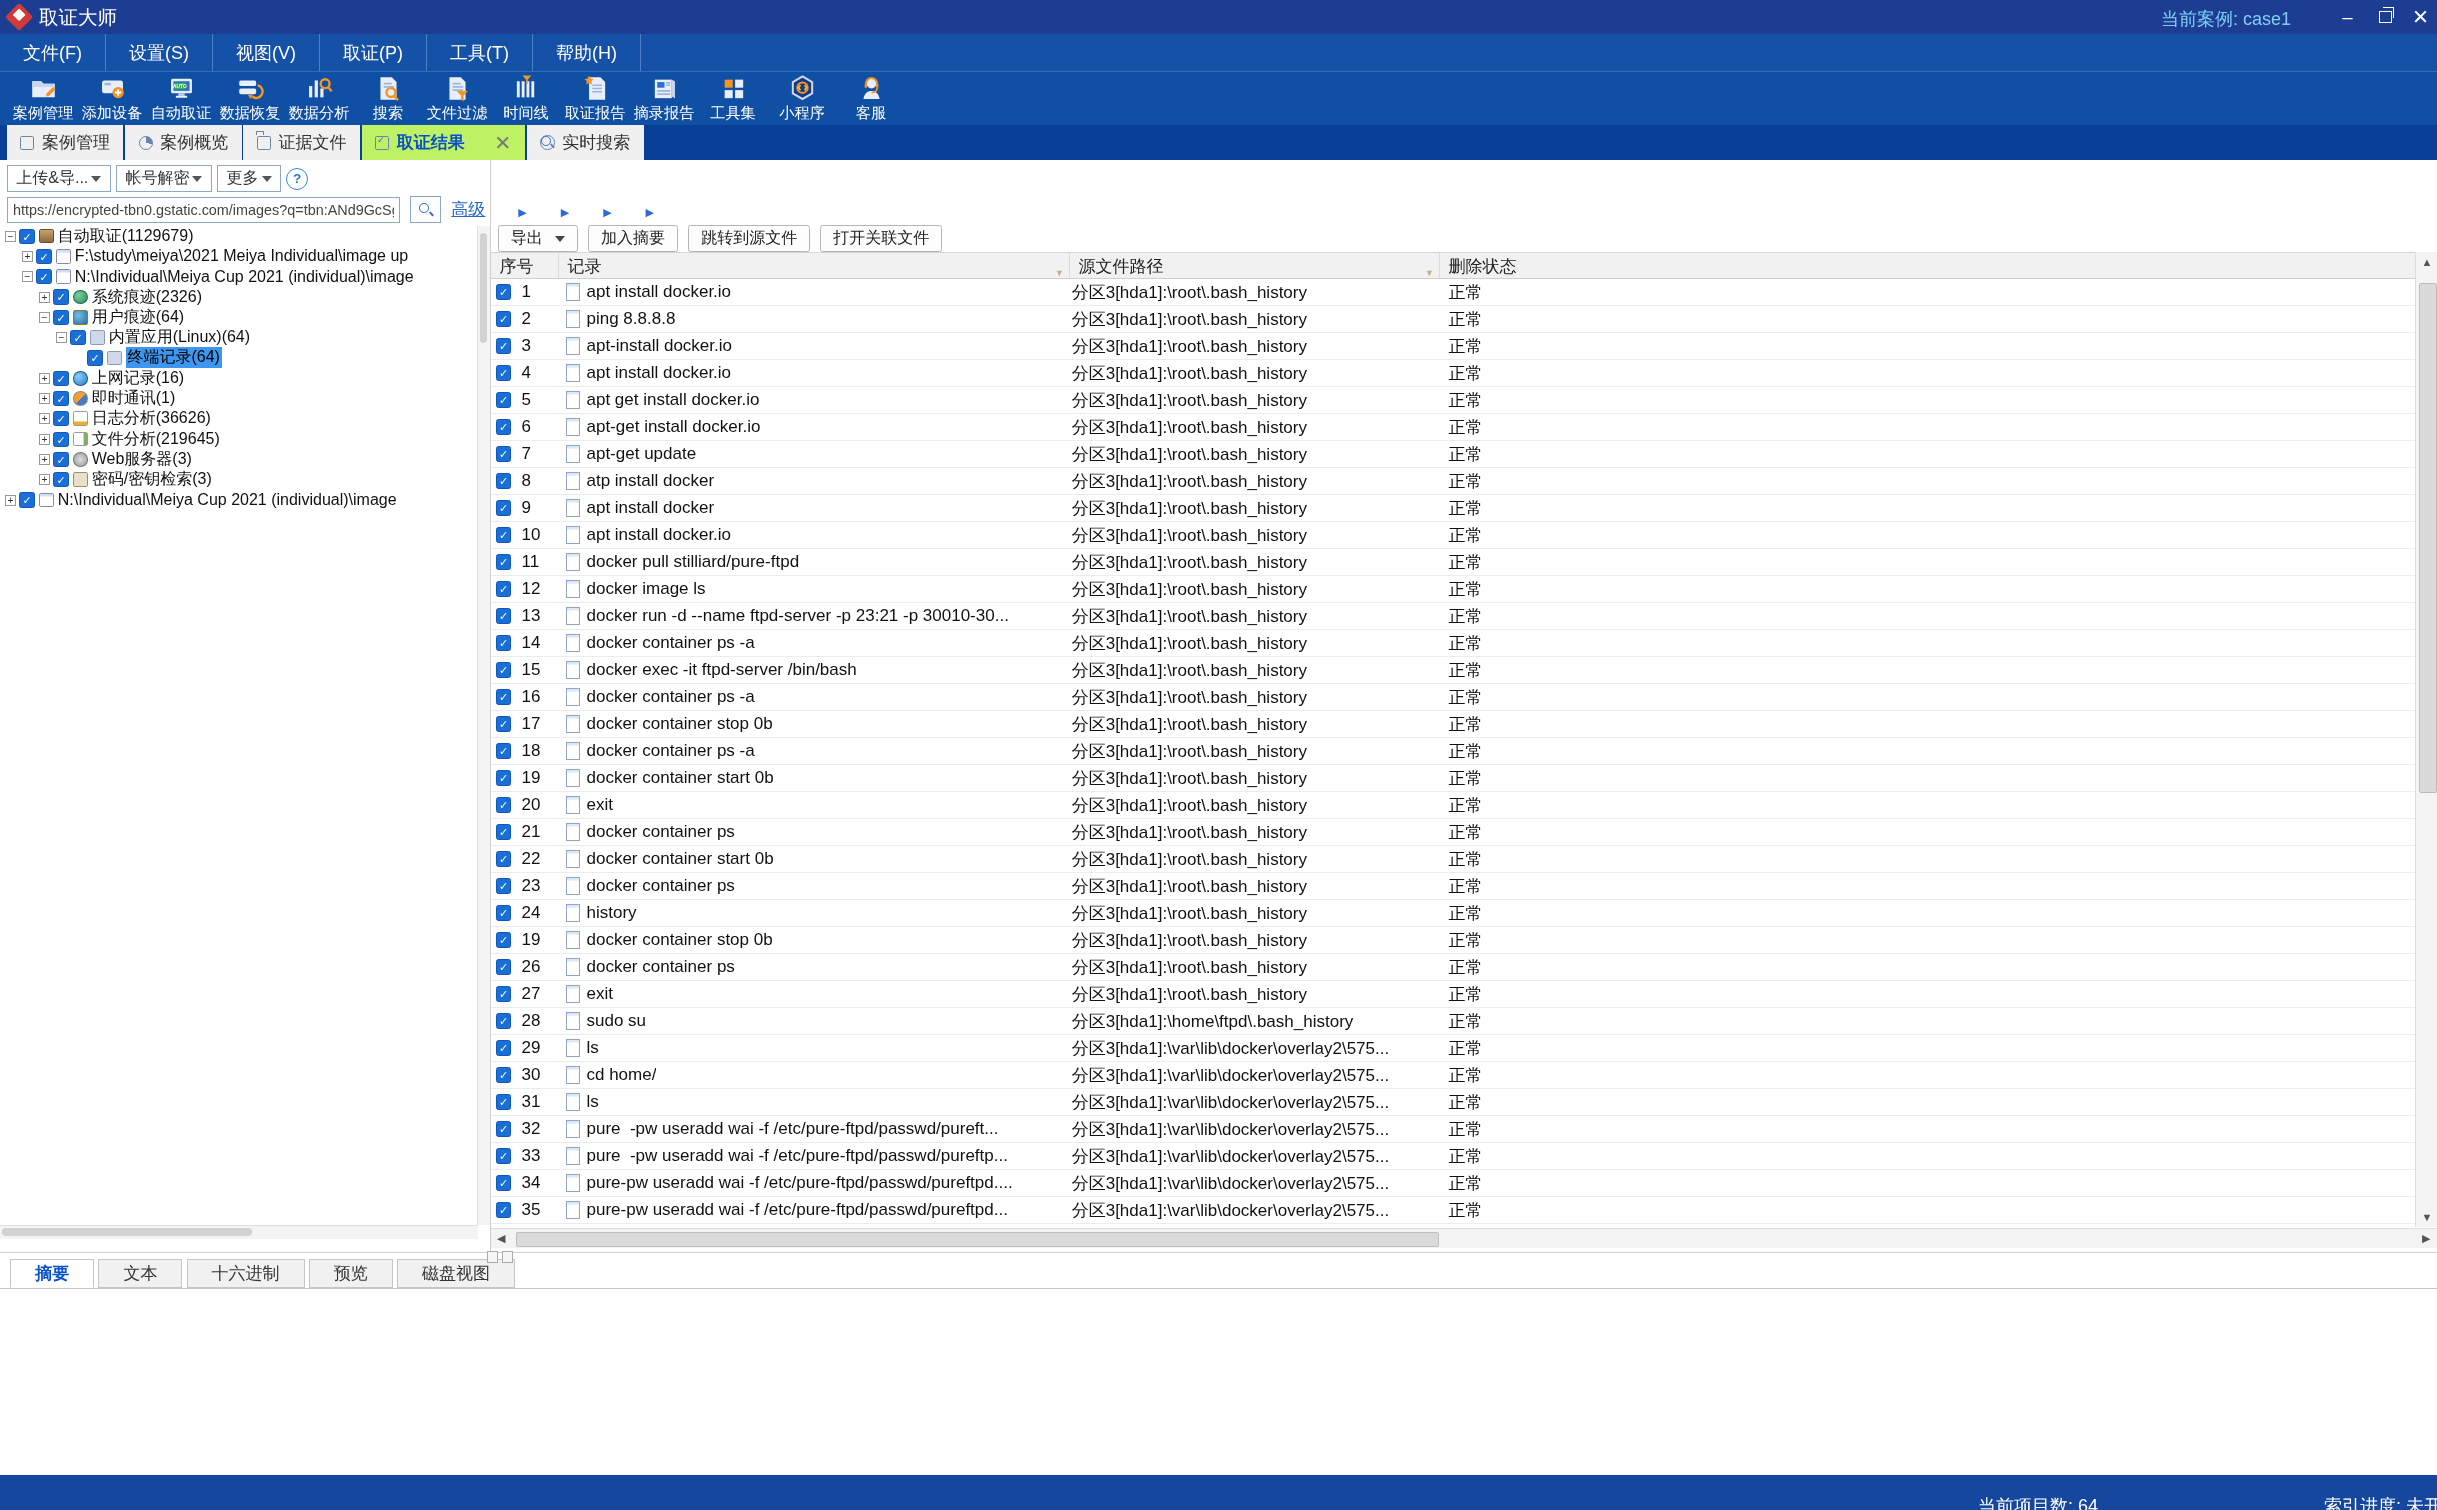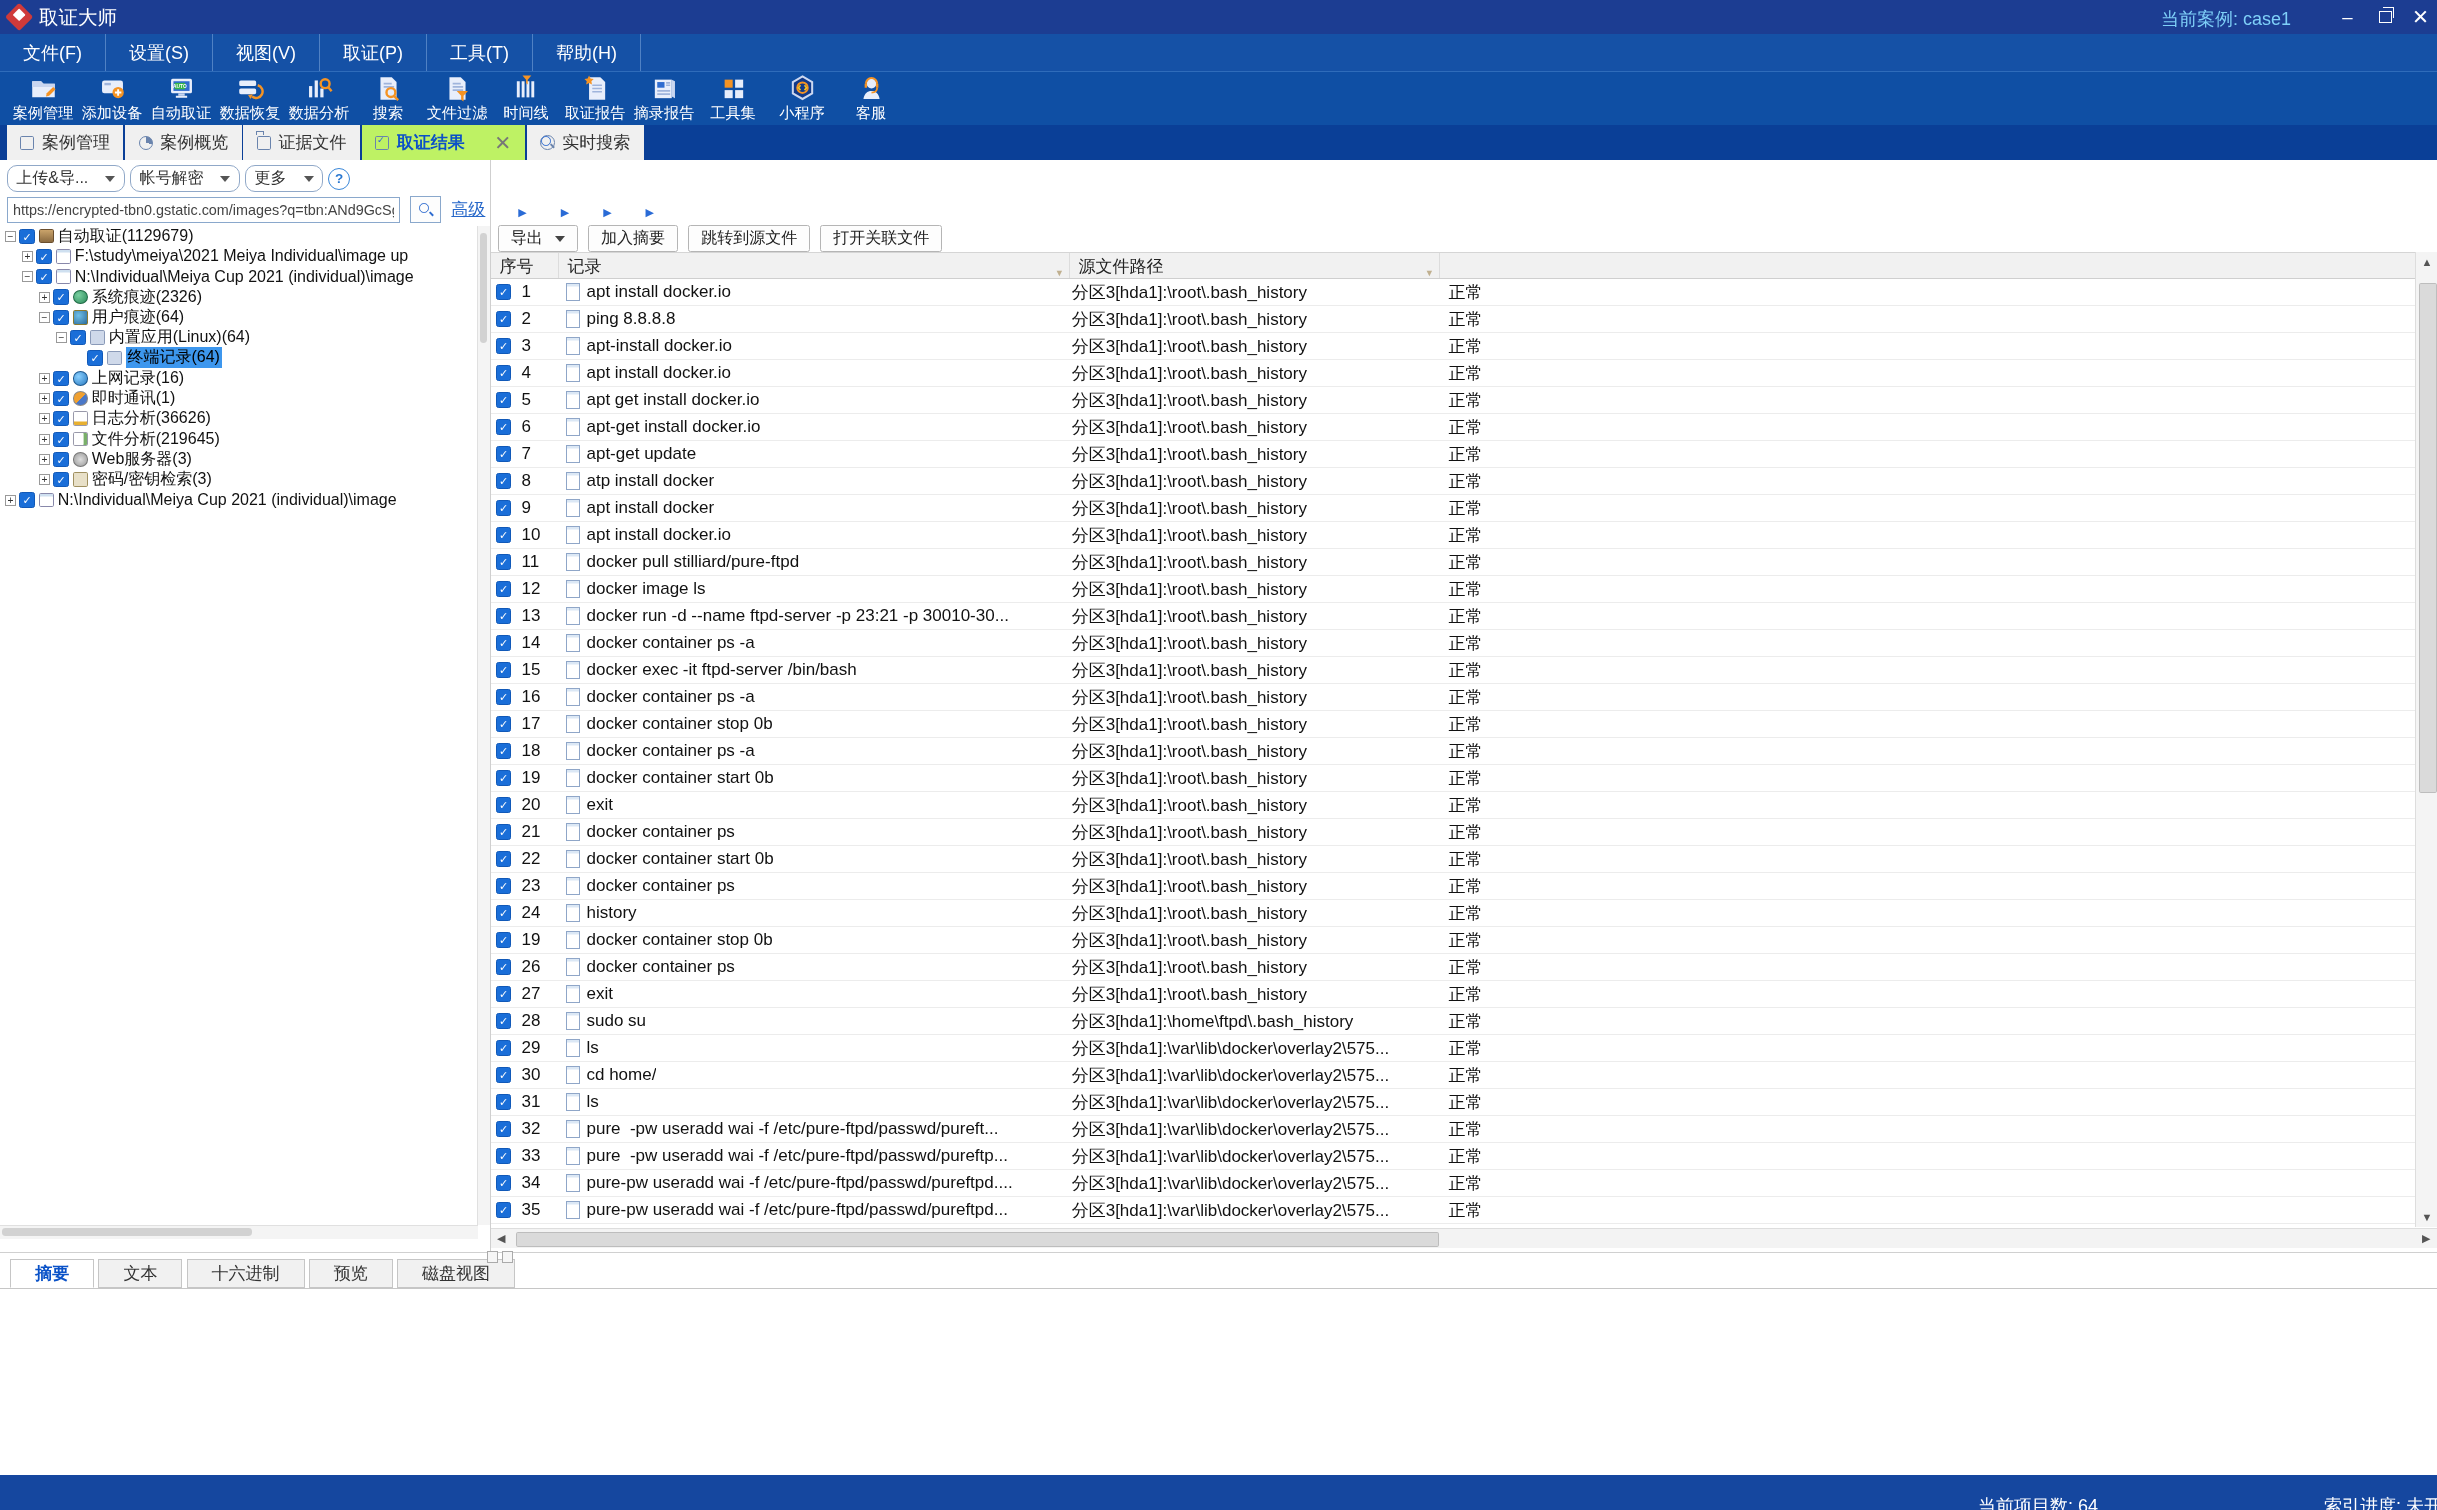--- a/index.html
+++ b/index.html
@@ -36,21 +36,21 @@
   .wicon{width:12px;height:12px;border:1.7px solid #6a84ad;border-radius:1.7px;position:relative;flex:none}
   .wicon.pie{border-radius:50%;background:conic-gradient(#6a84ad 0 100deg,transparent 100deg 360deg)}
   .wicon.folder::before{content:"";position:absolute;left:-1.7px;top:-5.1px;width:6px;height:2.5px;border:1.7px solid #6a84ad;border-bottom:none}
   .wicon.mag{border-radius:50%}
   .wicon.mag::after{content:"";position:absolute;left:8.5px;top:8.5px;width:5.1px;height:1.7px;background:#6a84ad;transform:rotate(45deg)}
   .wicon.doccheck::after{content:"✓";position:absolute;left:0.8px;top:-2.5px;font-size:9.3px;color:#2f6cd0}
 
   
   #left-panel{left:0;top:160px;width:491px;height:1092px;background:#fff;border-right:0.8px solid #cfcfcf;box-sizing:border-box;overflow:hidden}
   .lp-buttons{position:absolute;left:6.8px;top:5.1px;display:flex;gap:5.1px;align-items:center}
-  .lp-btn{height:25.4px;background:#fff;border:0.8px solid #90a8c8;border-radius:10px;display:flex;align-items:center;gap:17px;padding:0 8.5px;font-size:16px;color:#333}
+  .lp-btn{height:25.4px;background:#fff;border:0.8px solid #90a8c8;border-radius:0;display:flex;align-items:center;gap:3px;padding:0 8.5px;font-size:16px;color:#333}
   .caret{width:0;height:0;border-left:5.1px solid transparent;border-right:5.1px solid transparent;border-top:6.8px solid #555}
   .help-circle{width:20.3px;height:20.3px;border-radius:50%;border:1.7px solid #3a87d8;color:#2a78d0;font-weight:bold;font-size:13.5px;display:flex;align-items:center;justify-content:center}
   .lp-search{position:absolute;left:6.8px;top:36px;display:flex;align-items:center;gap:10.2px}
   #url-input{width:381px;height:24px;border:0.8px solid #8aa8cc;font-size:14.4px;color:#444;padding:0 5.1px;font-family:"Liberation Sans","DejaVu Sans",sans-serif}
   .search-btn{width:29px;height:25.4px;border:0.8px solid #8aa8cc;background:#fdfdfd;display:flex;align-items:center;justify-content:center}
   .mag{width:12.7px;height:12.7px;position:relative;display:inline-block}
   .mag::before{content:"";position:absolute;left:0;top:0;width:7.6px;height:7.6px;border:1.7px solid #2f6cd0;border-radius:50%}
   .mag::after{content:"";position:absolute;left:9.3px;top:9.3px;width:5.1px;height:1.7px;background:#2f6cd0;transform:rotate(45deg)}
   .adv-link{color:#2667c9;font-size:17px;text-decoration:underline}
 
@@ -482,20 +482,23 @@
         <span>序号</span>
       </div>
     <div class="hcell hc2">
       <span>记录</span>
       <span class="funnel">▼</span>
     </div>
     <div class="hcell hc3">
       <span>源文件路径</span>
       <span class="funnel">▼</span>
     </div>
+    <div class="hcell hc4">
+        <span>删除状态</span>
+      </div>
   </div>
 
   <div id="rows">
 
   <div class="trow">
       <div class="rc1">
         <span class="cbx"></span>
         <span class="rowno">1</span>
       </div>
       <div class="rc2">

